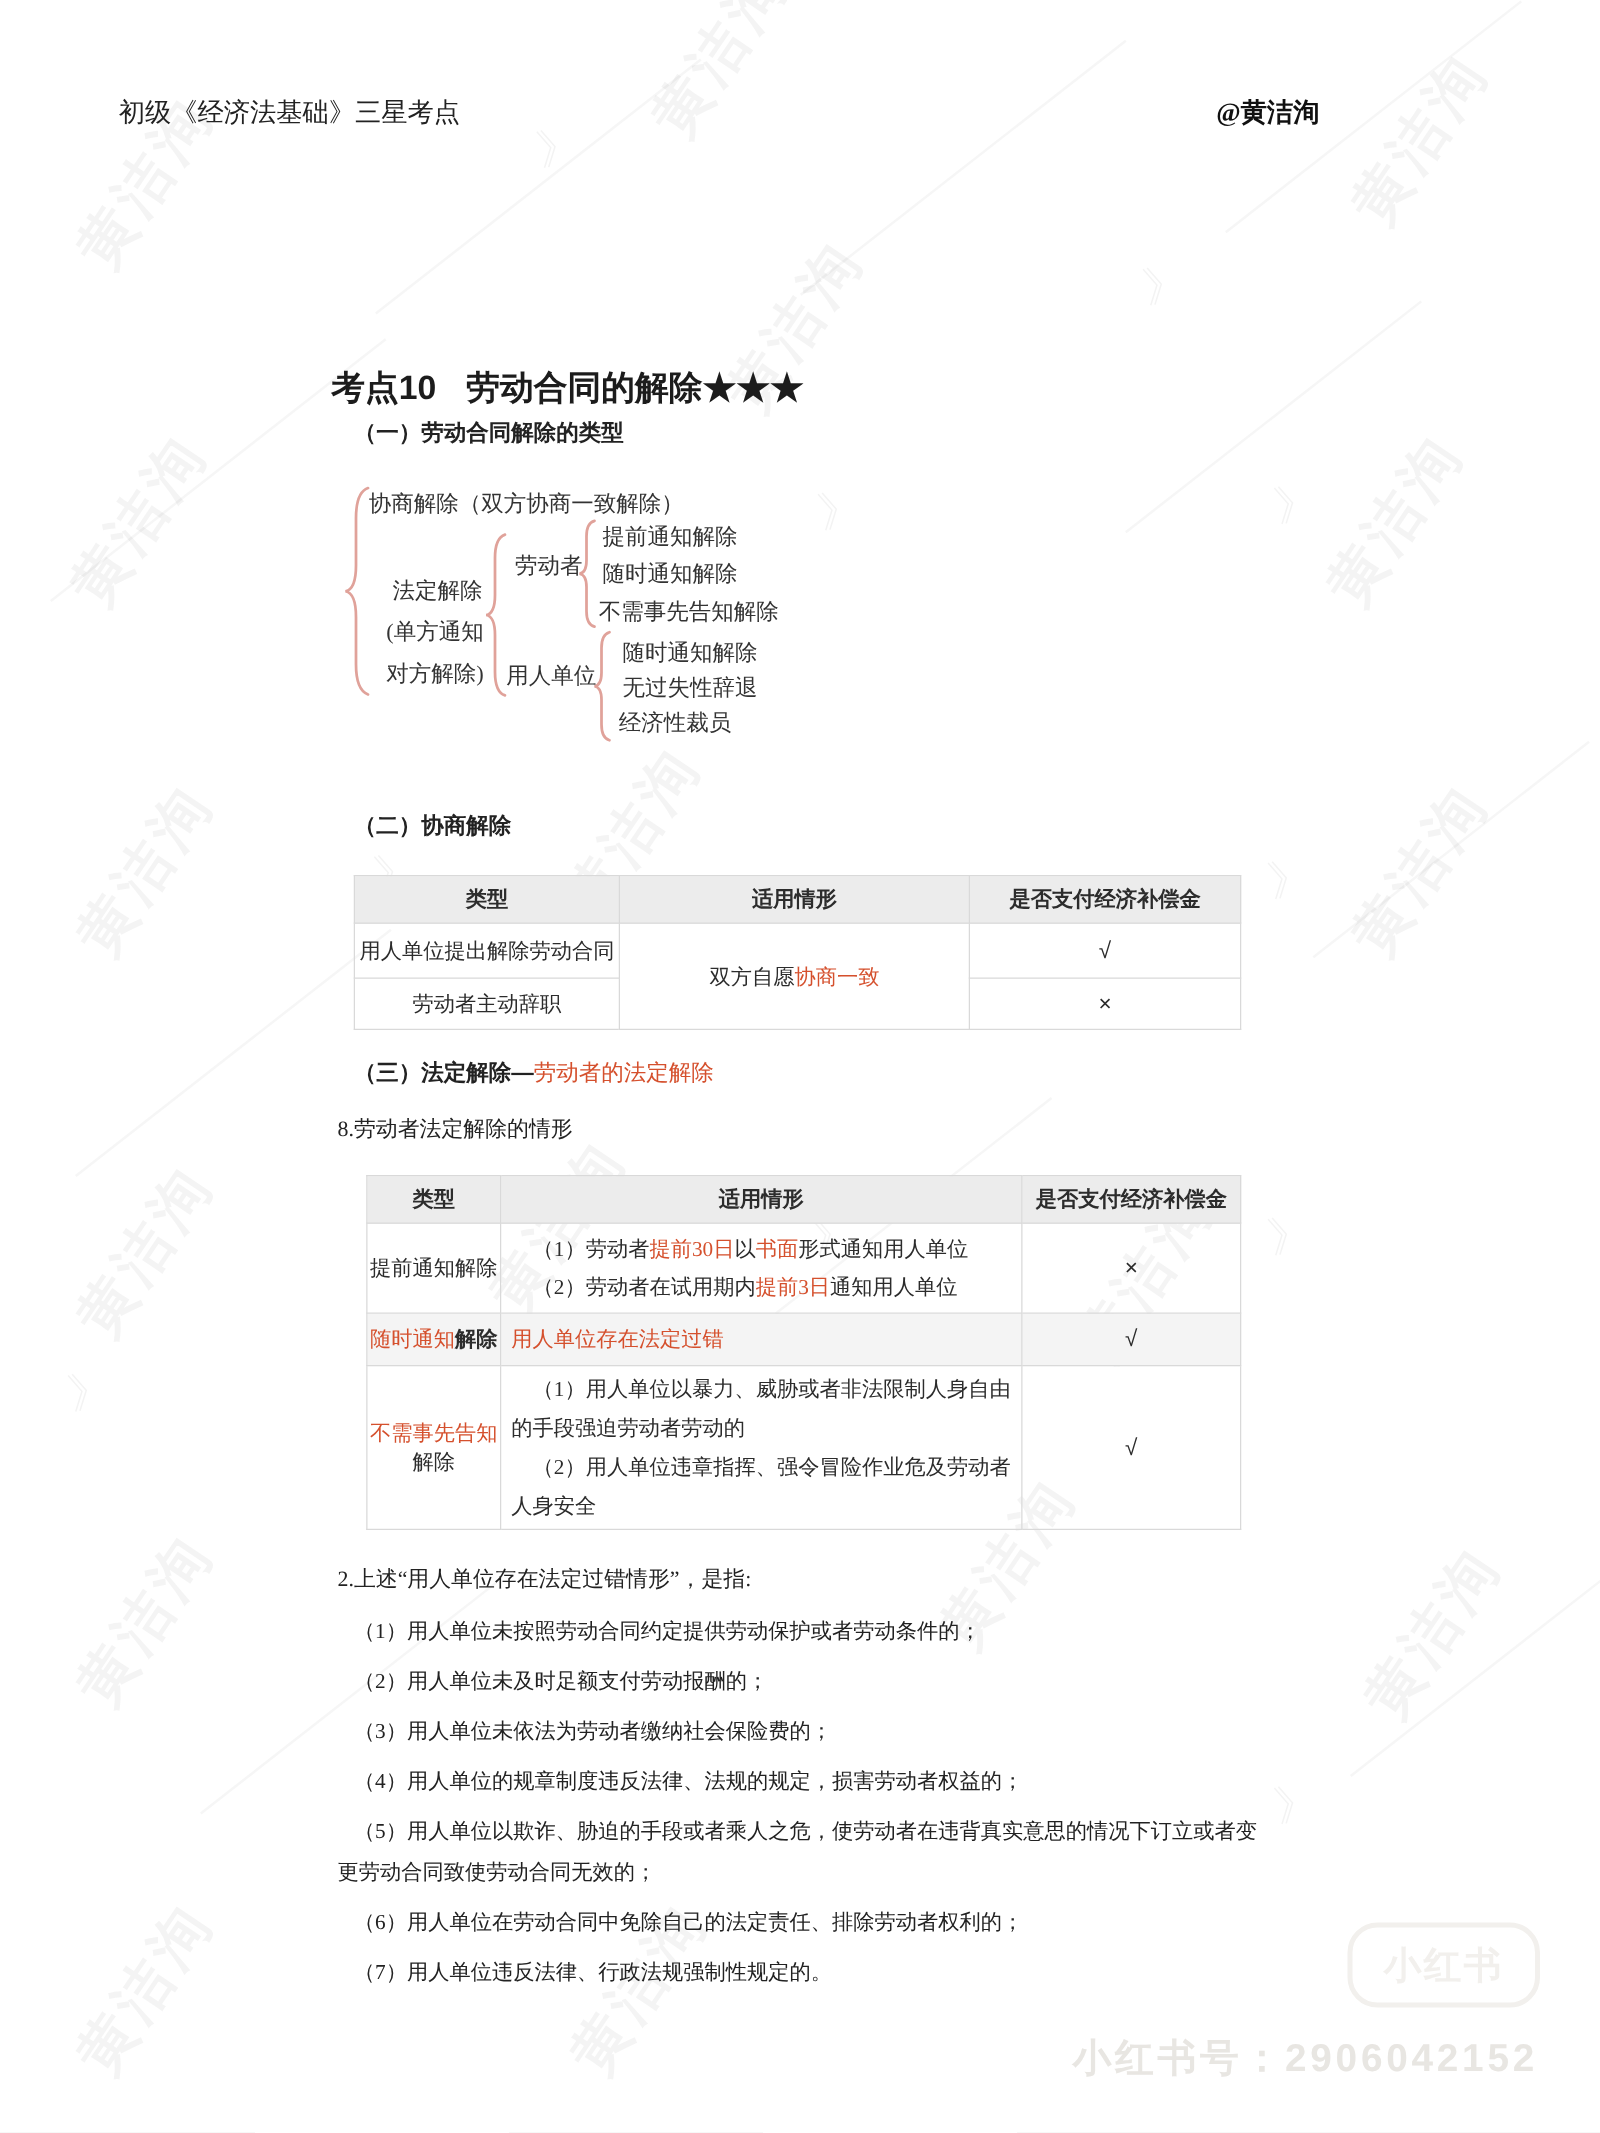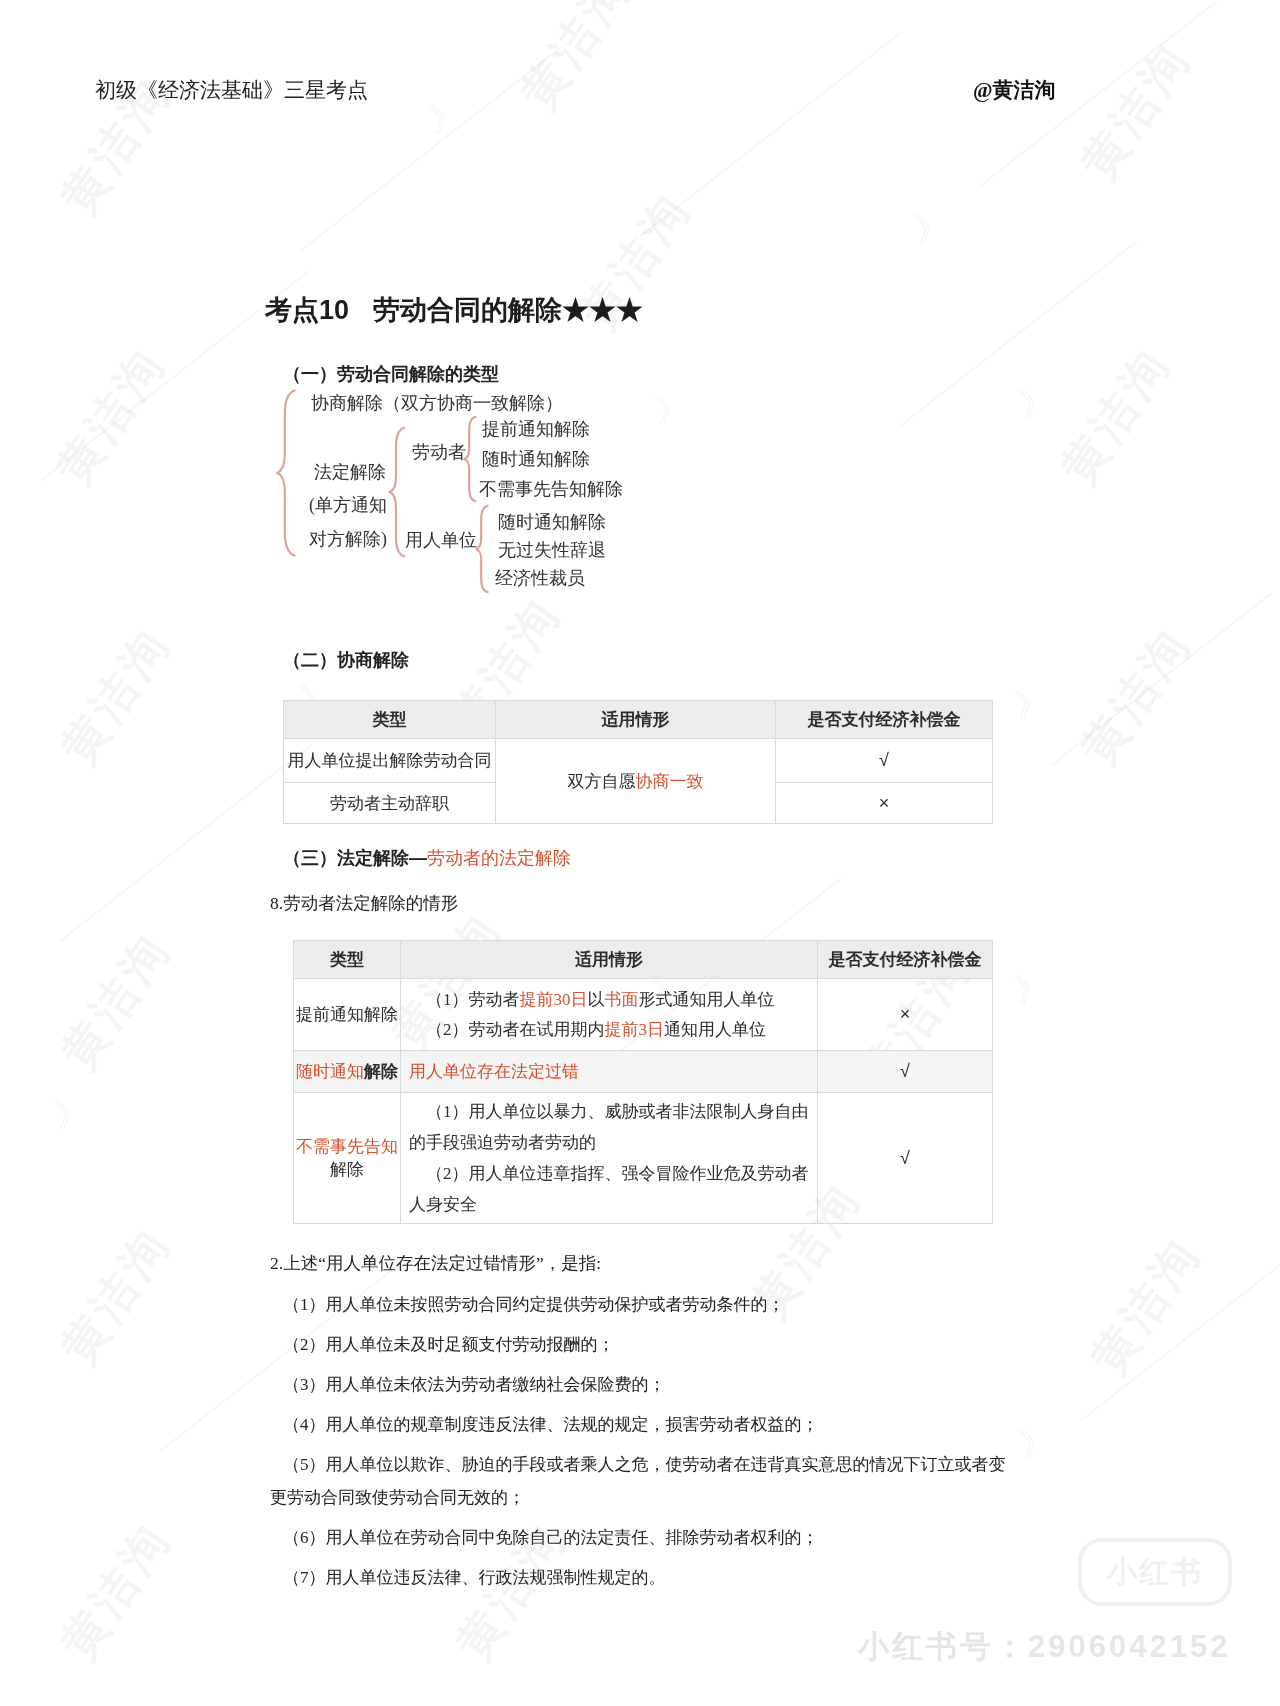--- a/index.html
+++ b/index.html
@@ -33,21 +33,21 @@
     font-family:"Liberation Serif",serif;color:#111;
   }
   .doc-title{
     position:absolute;left:0;right:0;top:213px;text-align:center;
     font-size:29px;font-weight:bold;letter-spacing:1px;color:#1c1c1c;
   }
   .kaodian{position:absolute;left:265px;top:292px;font-size:27px;font-weight:bold;color:#1c1c1c;}
   .kaodian .gap{display:inline-block;width:24px;}
   .h-part{position:absolute;font-size:18px;font-weight:600;color:#222;}
   .h-part .hl{color:var(--accent);}
-  .h-part1{left:283px;top:362px;}
+  .h-part1{left:283px;top:334px;}
   .h-part2{left:283px;top:648px;}
   .h-part3{left:283px;top:846px;}
   .sub{position:absolute;font-size:17.5px;font-family:"Liberation Serif",serif;color:#222;}
   .sub1{left:270px;top:891px;}
   .sub2{left:270px;top:1251px;}
   
   .diagram{
     position:absolute;left:270px;top:385px;width:470px;height:220px;
     font-size:18px;font-weight:500;color:#333;
     font-family:"Liberation Serif",serif;
@@ -149,21 +149,21 @@
       <svg class="brace" style="left:117px;top:40px;" width="20" height="134" viewBox="0 0 20 100" preserveAspectRatio="none">
         <path d="M17,2 Q9,4 9,16 L9,38 Q9,49 2,50 Q9,51 9,62 L9,84 Q9,96 17,98"></path>
       </svg>
       <svg class="brace" style="left:192px;top:30px;" width="16" height="88" viewBox="0 0 20 100" preserveAspectRatio="none">
         <path d="M17,2 Q9,4 9,16 L9,38 Q9,49 2,50 Q9,51 9,62 L9,84 Q9,96 17,98"></path>
       </svg>
       <svg class="brace" style="left:204px;top:119px;" width="16" height="90" viewBox="0 0 20 100" preserveAspectRatio="none">
         <path d="M17,2 Q9,4 9,16 L9,38 Q9,49 2,50 Q9,51 9,62 L9,84 Q9,96 17,98"></path>
       </svg>
 
-      <span class="node" style="left:41px;top:6px;">协商解除（双方协商一致解除）</span>
+      <span class="node" style="left:25px;top:6px;">协商解除（双方协商一致解除）</span>
       <span class="node" style="left:44px;top:75px;">法定解除</span>
       <span class="node" style="left:39px;top:108px;">(单方通知</span>
       <span class="node" style="left:39px;top:142px;">对方解除)</span>
       <span class="node" style="left:142px;top:55px;">劳动者</span>
       <span class="node" style="left:212px;top:32px;">提前通知解除</span>
       <span class="node" style="left:212px;top:62px;">随时通知解除</span>
       <span class="node" style="left:209px;top:92px;">不需事先告知解除</span>
       <span class="node" style="left:135px;top:143px;">用人单位</span>
       <span class="node" style="left:228px;top:125px;">随时通知解除</span>
       <span class="node" style="left:228px;top:153px;">无过失性辞退</span>

